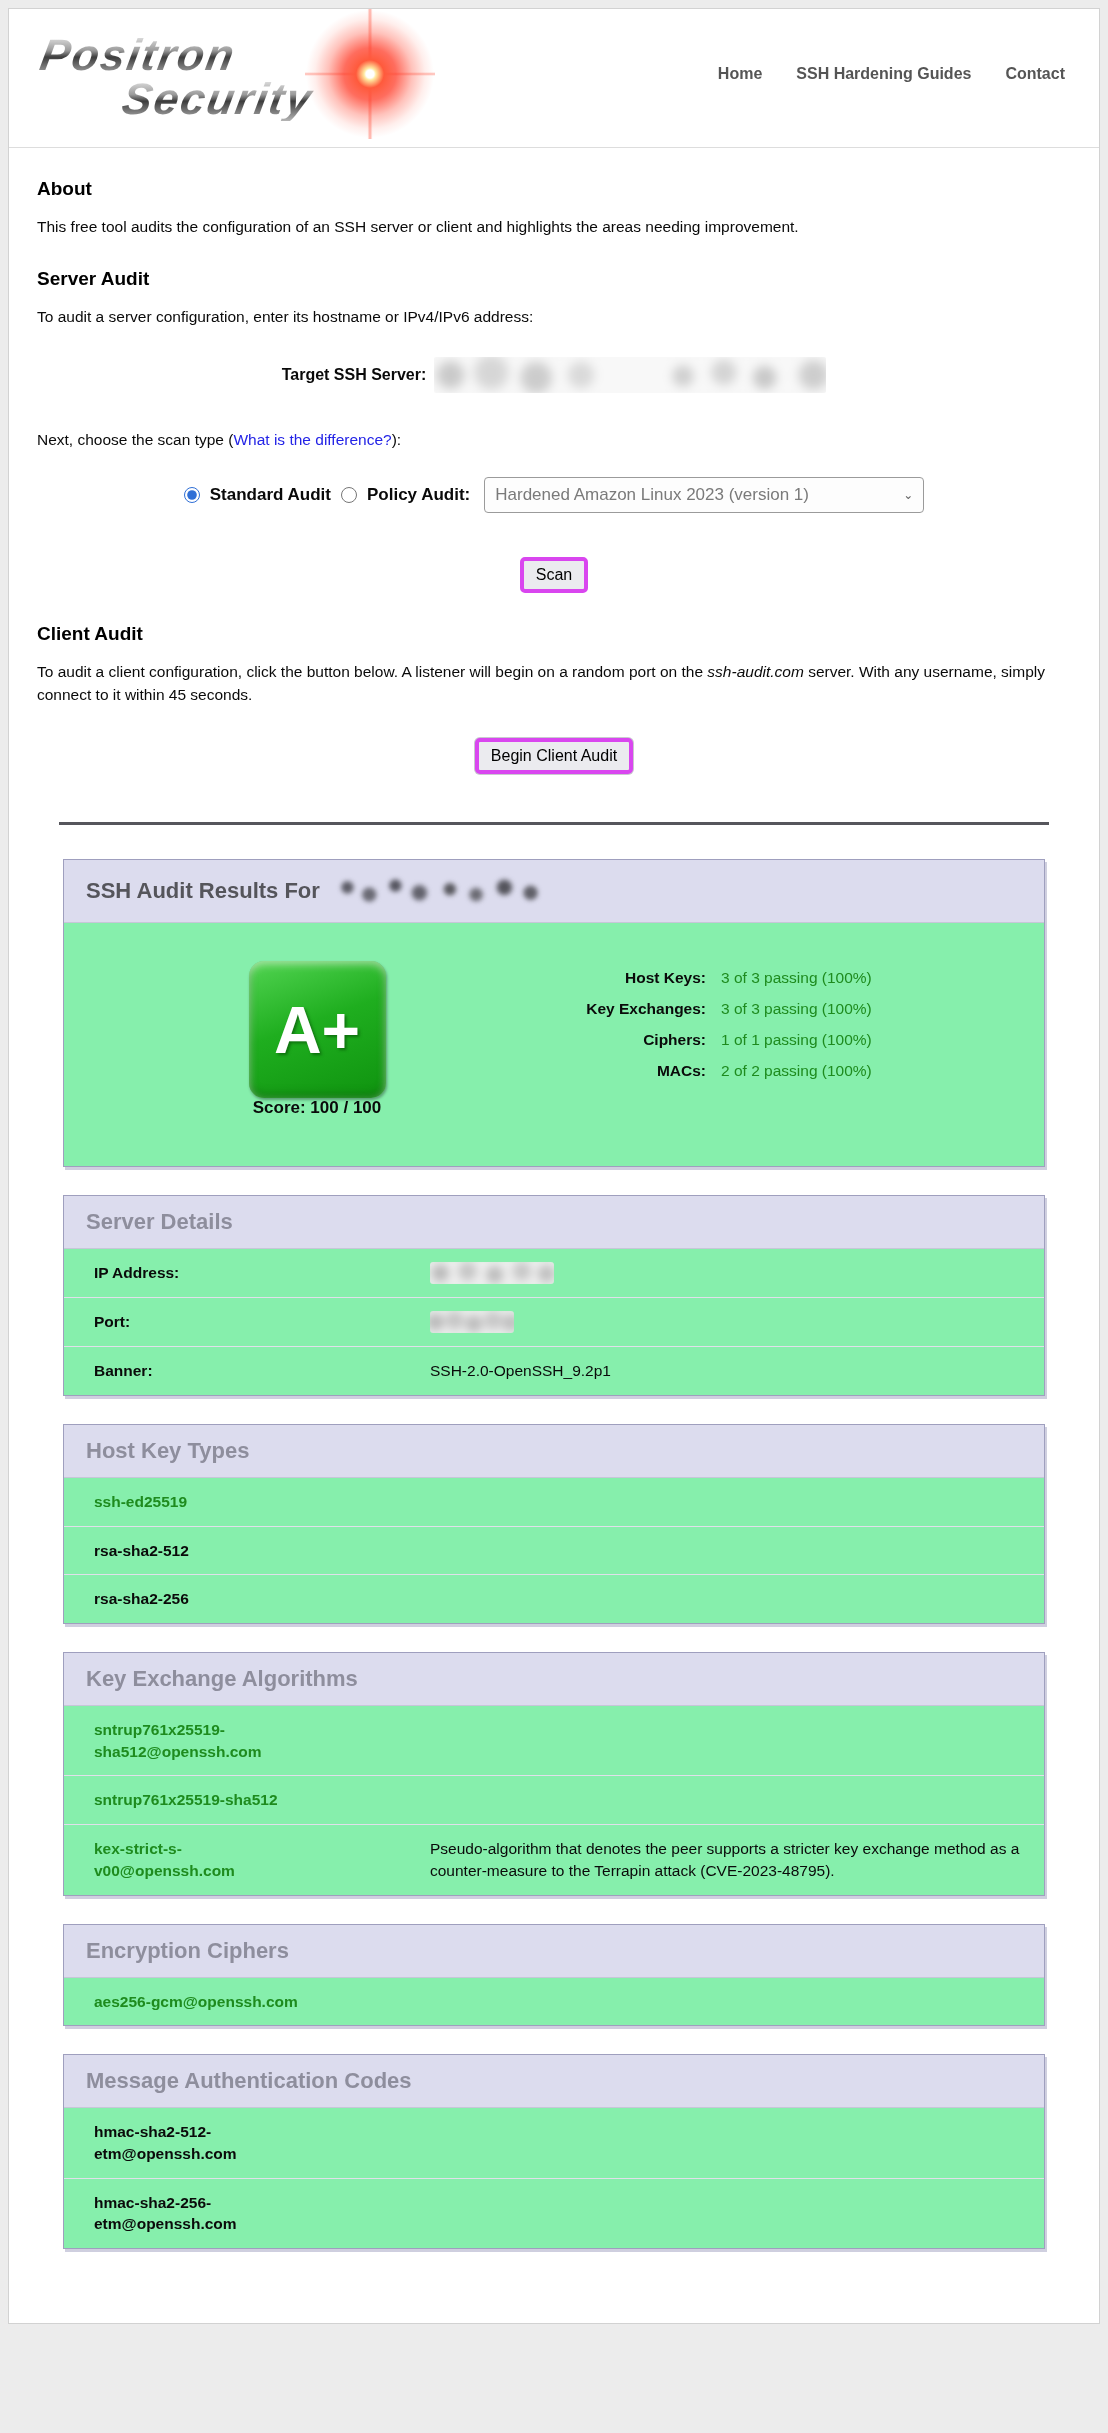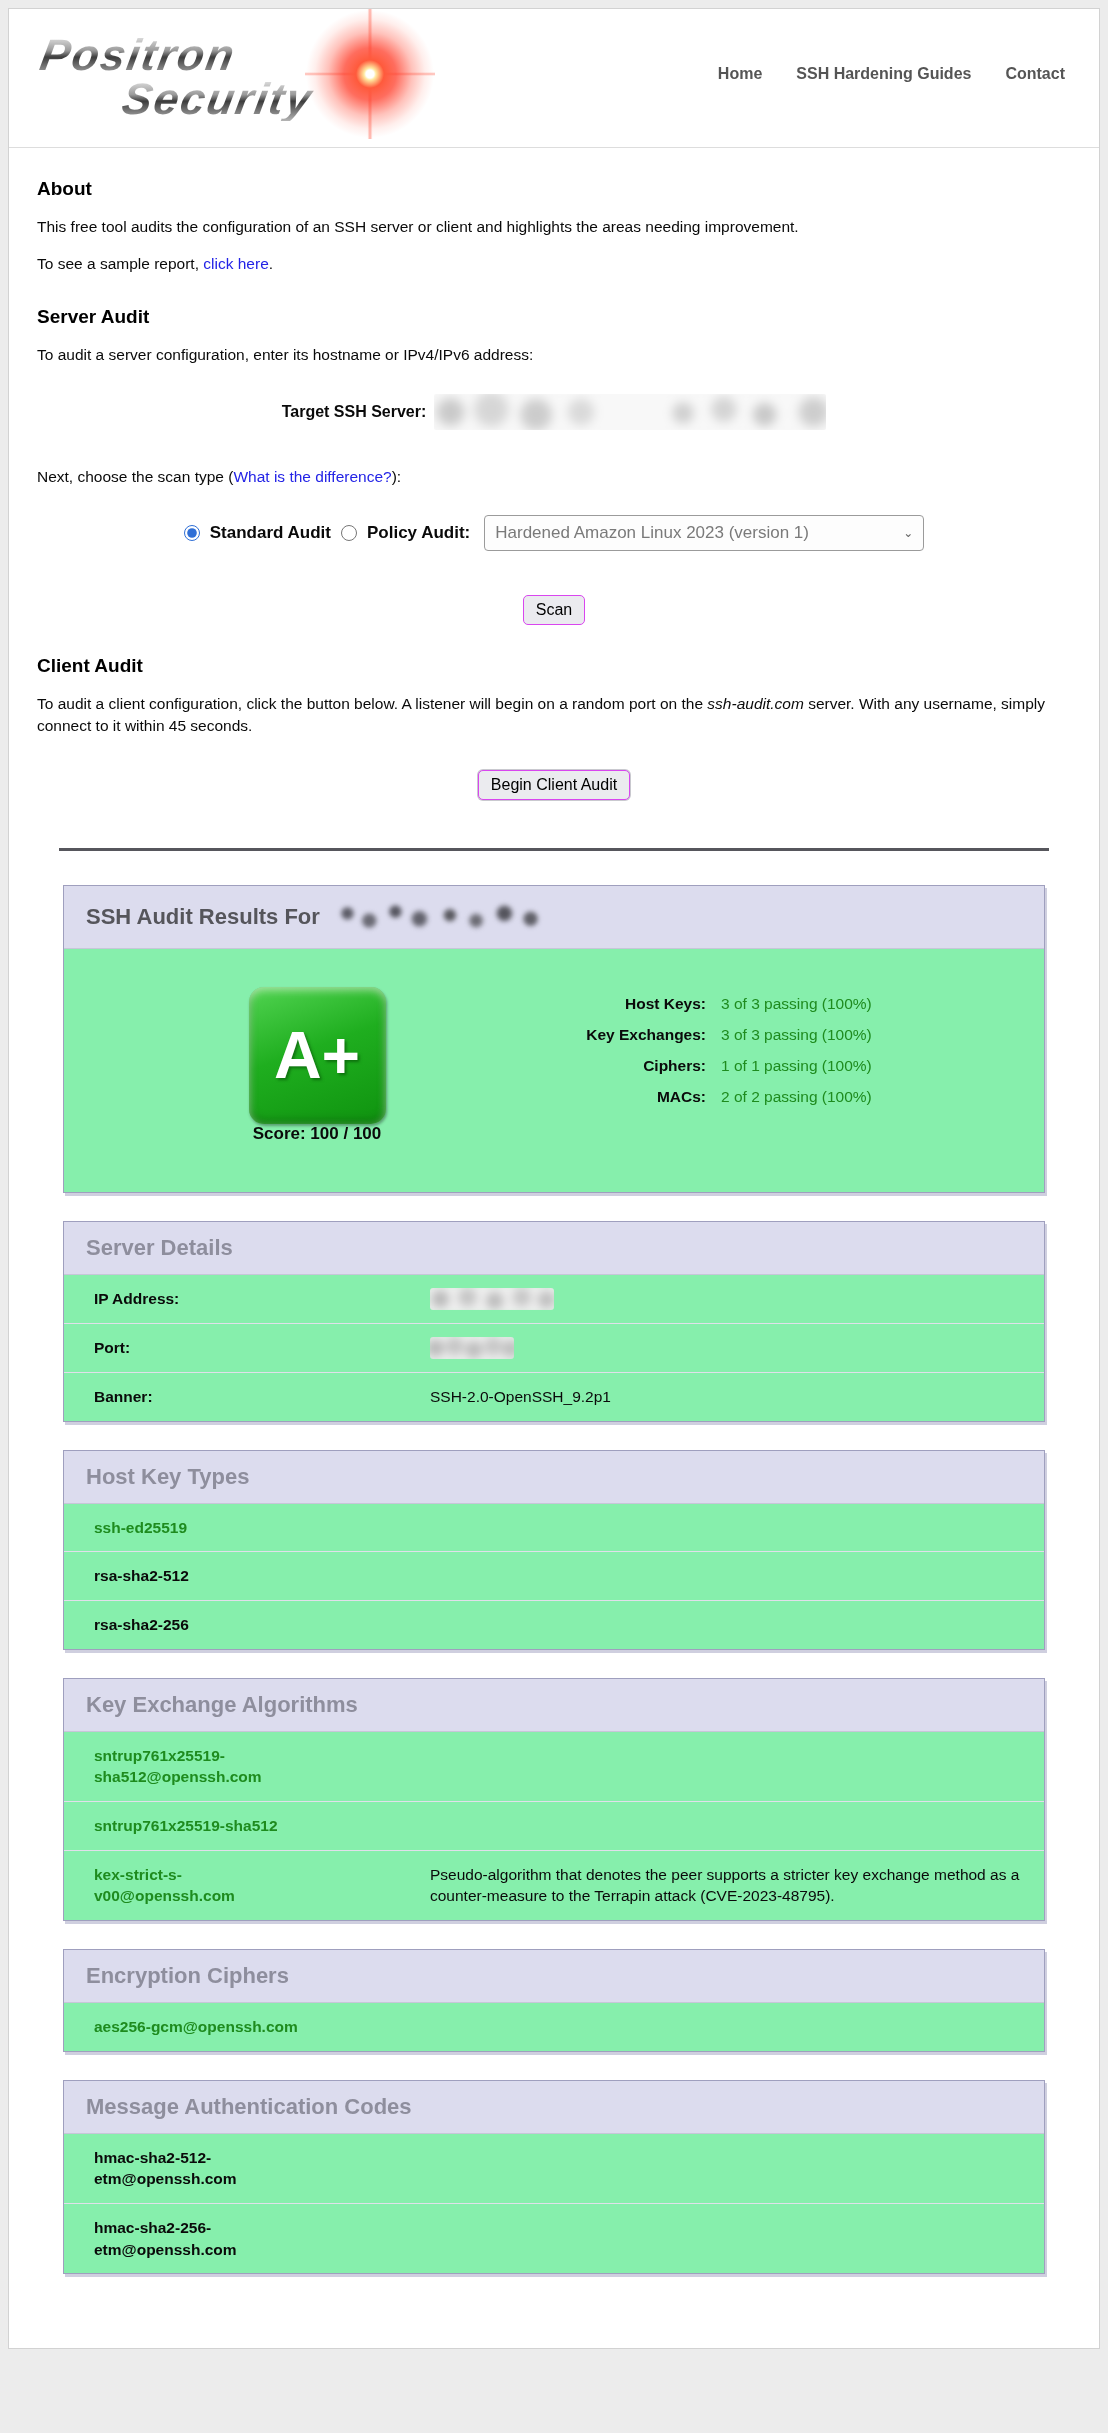--- a/index.html
+++ b/index.html
@@ -80,21 +80,21 @@
   .fake-select{
     display:flex;align-items:center;justify-content:space-between;
     width:440px;height:36px;box-sizing:border-box;
     border:1px solid #9b9b9b;border-radius:4px;background:#fdfdfd;
     padding:0 10px 0 10px;margin-left:4px;cursor:pointer;
   }
   .fake-select .sel-text{color:#7a7a7a;font-size:17px;white-space:nowrap;overflow:hidden;}
   .fake-select .chev{color:#666;font-size:12px;margin-left:6px;}
   .btn{
     display:block;margin:0 auto;
-    background:#ebebef;border:1px solid #d946ef;border-radius:5px;
+    background:#ebebef;border:4px solid #d946ef;border-radius:5px;
     font-family:"Liberation Sans",sans-serif;font-size:16px;color:#000;
     padding:5px 12px;cursor:pointer;
   }
   .btn.scan{margin-top:44px;}
   .btn.begin{margin-top:32px;box-shadow:0 0 0 1px #c9c9cf;}
   hr.sep{border:0;border-top:3px solid #56565c;margin:48px 50px 34px 50px;}
   
   .rbox{
     margin:28px 54px;background:#86efac;
     border:1px solid #9f9fbe;box-shadow:2px 3px 0 #cfcfdf;
@@ -179,21 +179,20 @@
 
         <a>Contact</a>
       </nav>
   </div>
   <div class="header-rule"></div>
 
   <div class="content">
 
     <h2>About</h2>
     <p>This free tool audits the configuration of an SSH server or client and highlights the areas needing improvement.</p>
-    <p><span>To see a sample report, </span><a class="inline-link">click here</a><span>.</span></p>
 
     <h2>Server Audit</h2>
     <p>To audit a server configuration, enter its hostname or IPv4/IPv6 address:</p>
     <div class="target-row">
       <span class="target-label">Target SSH Server:</span>
       <div class="redact-input">
           <div class="smear"></div>
         </div>
     </div>
     <p class="scan-type-line"><span>Next, choose the scan type (</span><a class="inline-link">What is the difference?</a><span>):</span></p>

